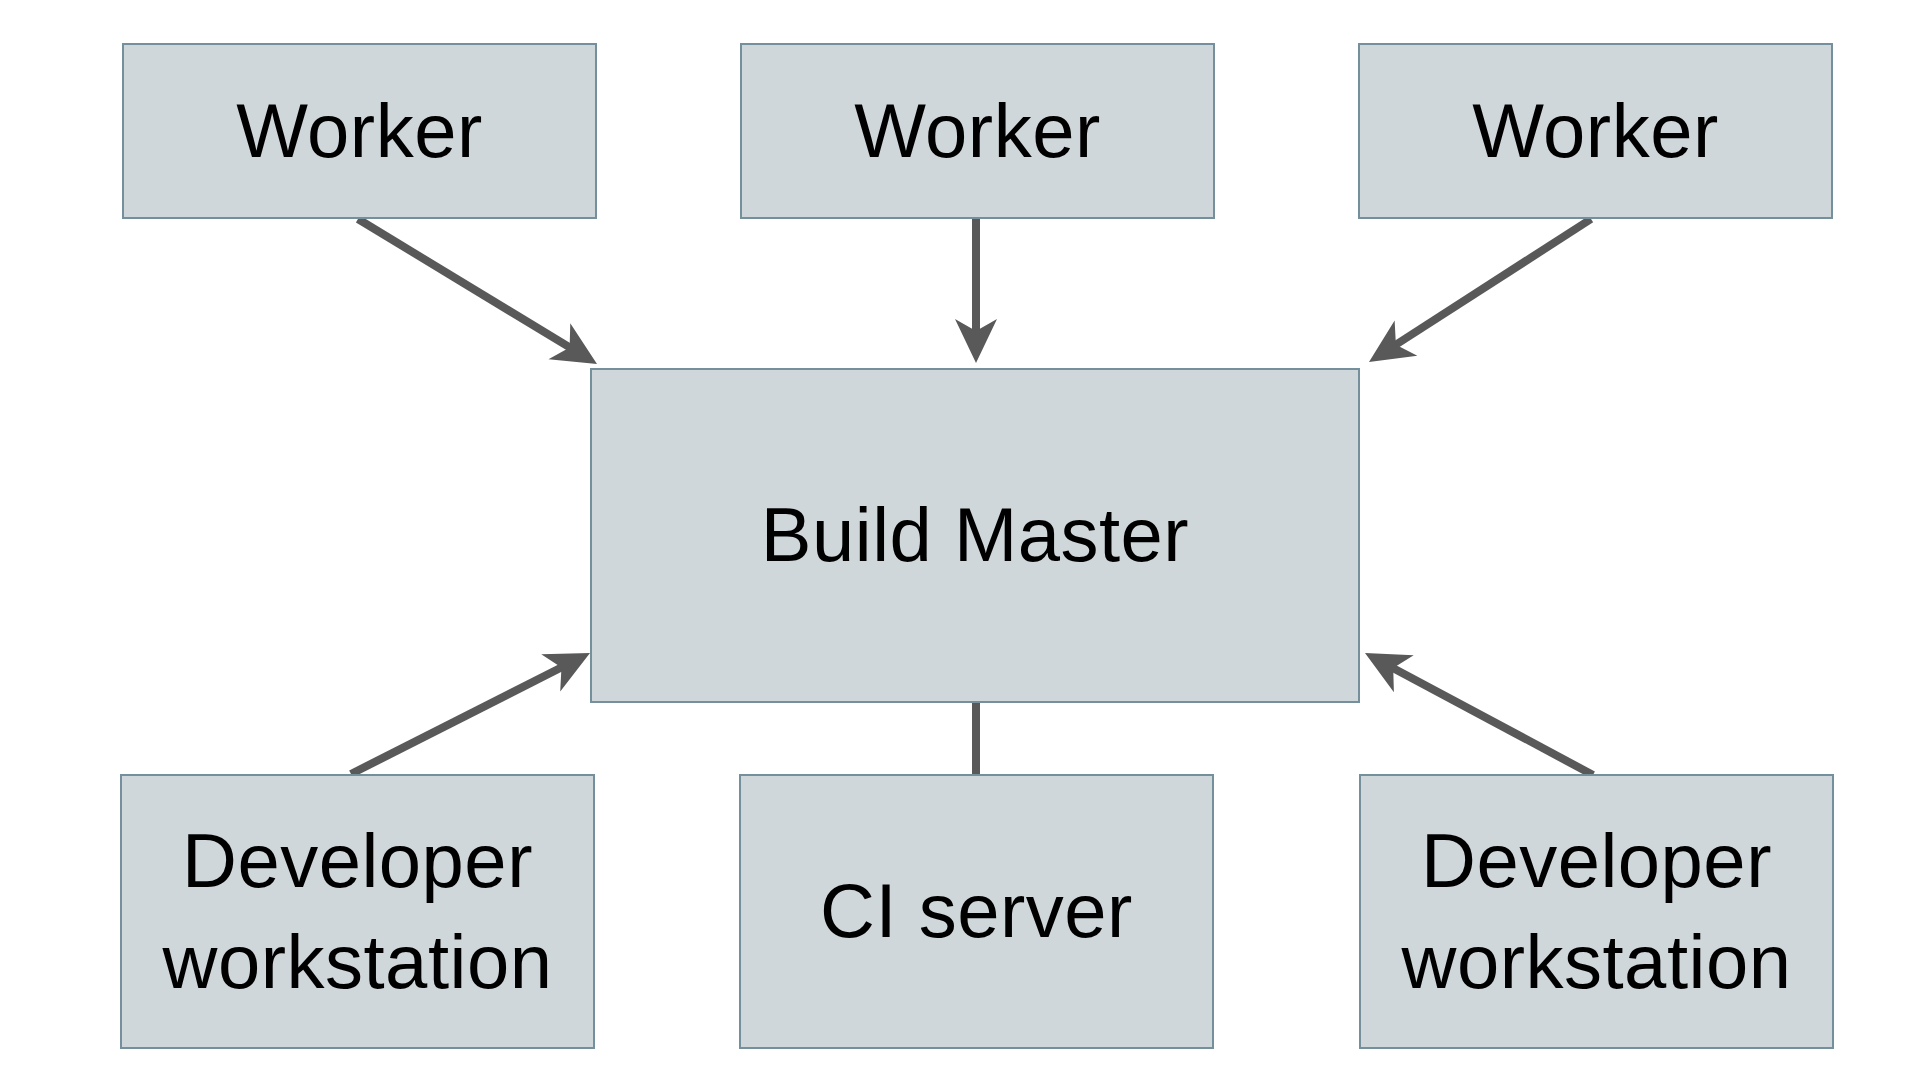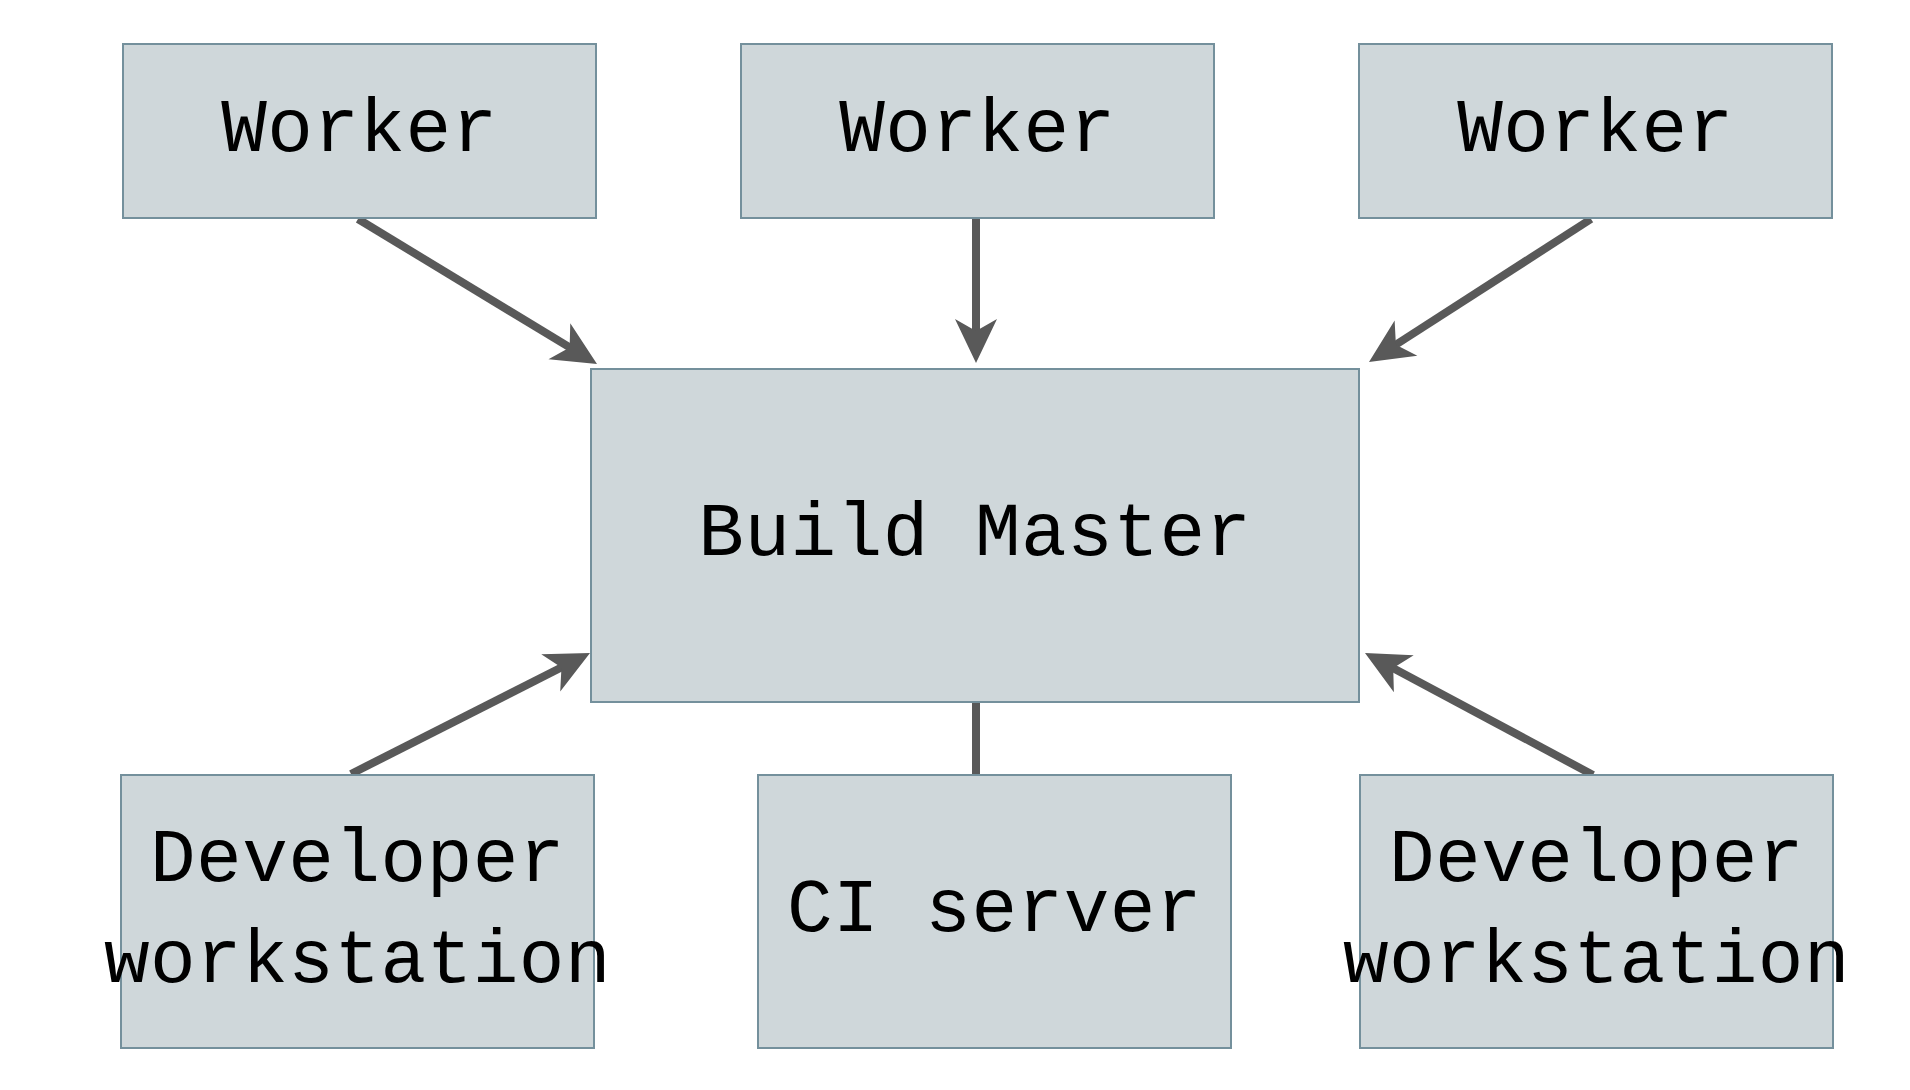--- a/index.html
+++ b/index.html
@@ -34,21 +34,20 @@
   }
   .node {
     position: absolute;
     box-sizing: border-box;
     background: var(--node-fill, #cfd7da);
     border: 2px solid var(--node-border, #74909c);
     display: flex;
     align-items: center;
     justify-content: center;
     text-align: center;
-    font-family: Liberation Mono, monospace;
   }
   .node-label {
     font-size: 76px;
     line-height: 1.32;
     color: var(--text-color, #000000);
     padding: 0 10px;
     letter-spacing: 0.5px;
   }
 </style>
 </head>
@@ -90,20 +89,20 @@
       </div>
       <div class="node" style="left: 1358px; top: 43px; width: 475px; height: 176px;">
         <span class="node-label">Worker</span>
       </div>
       <div class="node" style="left: 590px; top: 368px; width: 770px; height: 335px;">
         <span class="node-label">Build Master</span>
       </div>
       <div class="node" style="left: 120px; top: 774px; width: 475px; height: 275px;">
         <span class="node-label">Developer workstation</span>
       </div>
-      <div class="node" style="left: 739px; top: 774px; width: 475px; height: 275px; margin-left: 18px;">
+      <div class="node" style="left: 739px; top: 774px; width: 475px; height: 275px;">
         <span class="node-label">CI server</span>
       </div>
       <div class="node" style="left: 1359px; top: 774px; width: 475px; height: 275px;">
         <span class="node-label">Developer workstation</span>
       </div>
     </div>
 </div>
 
 </body></html>

